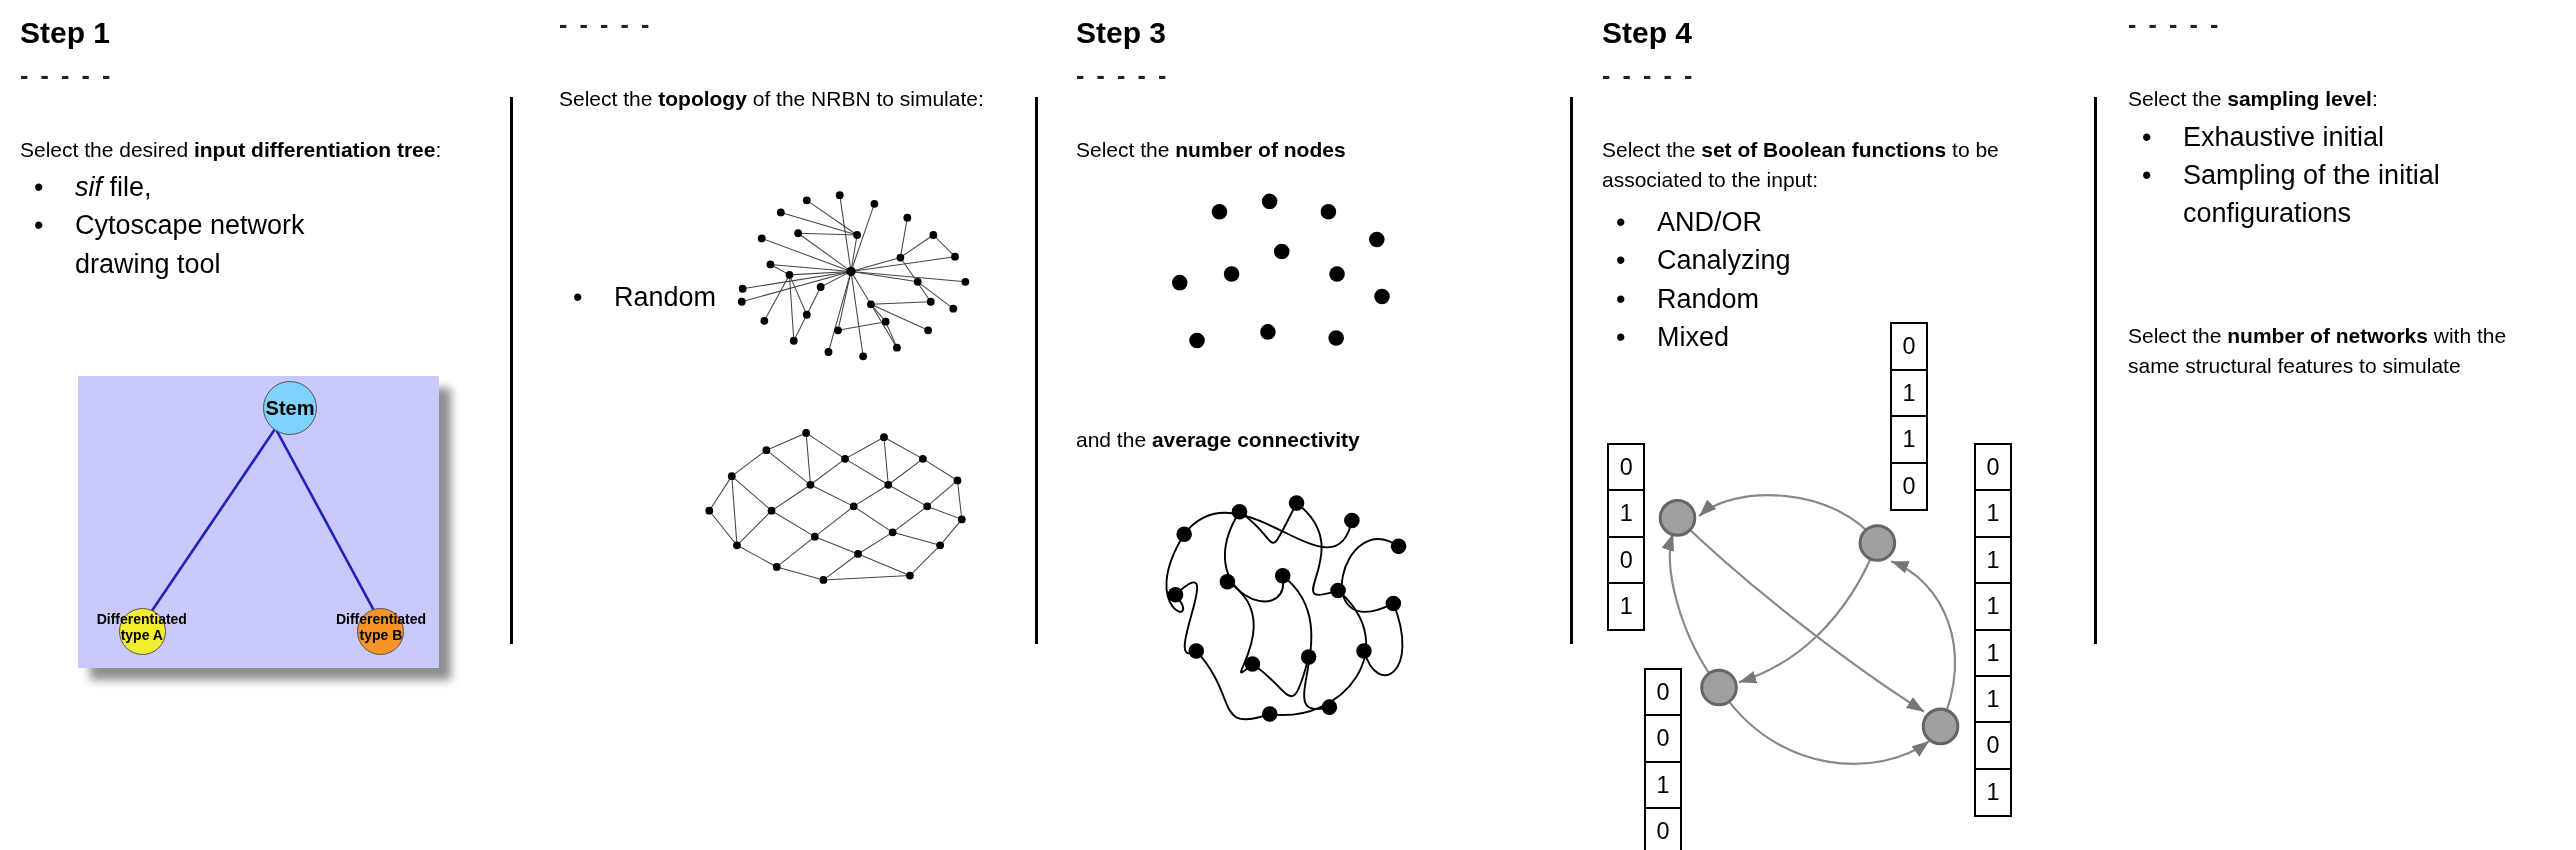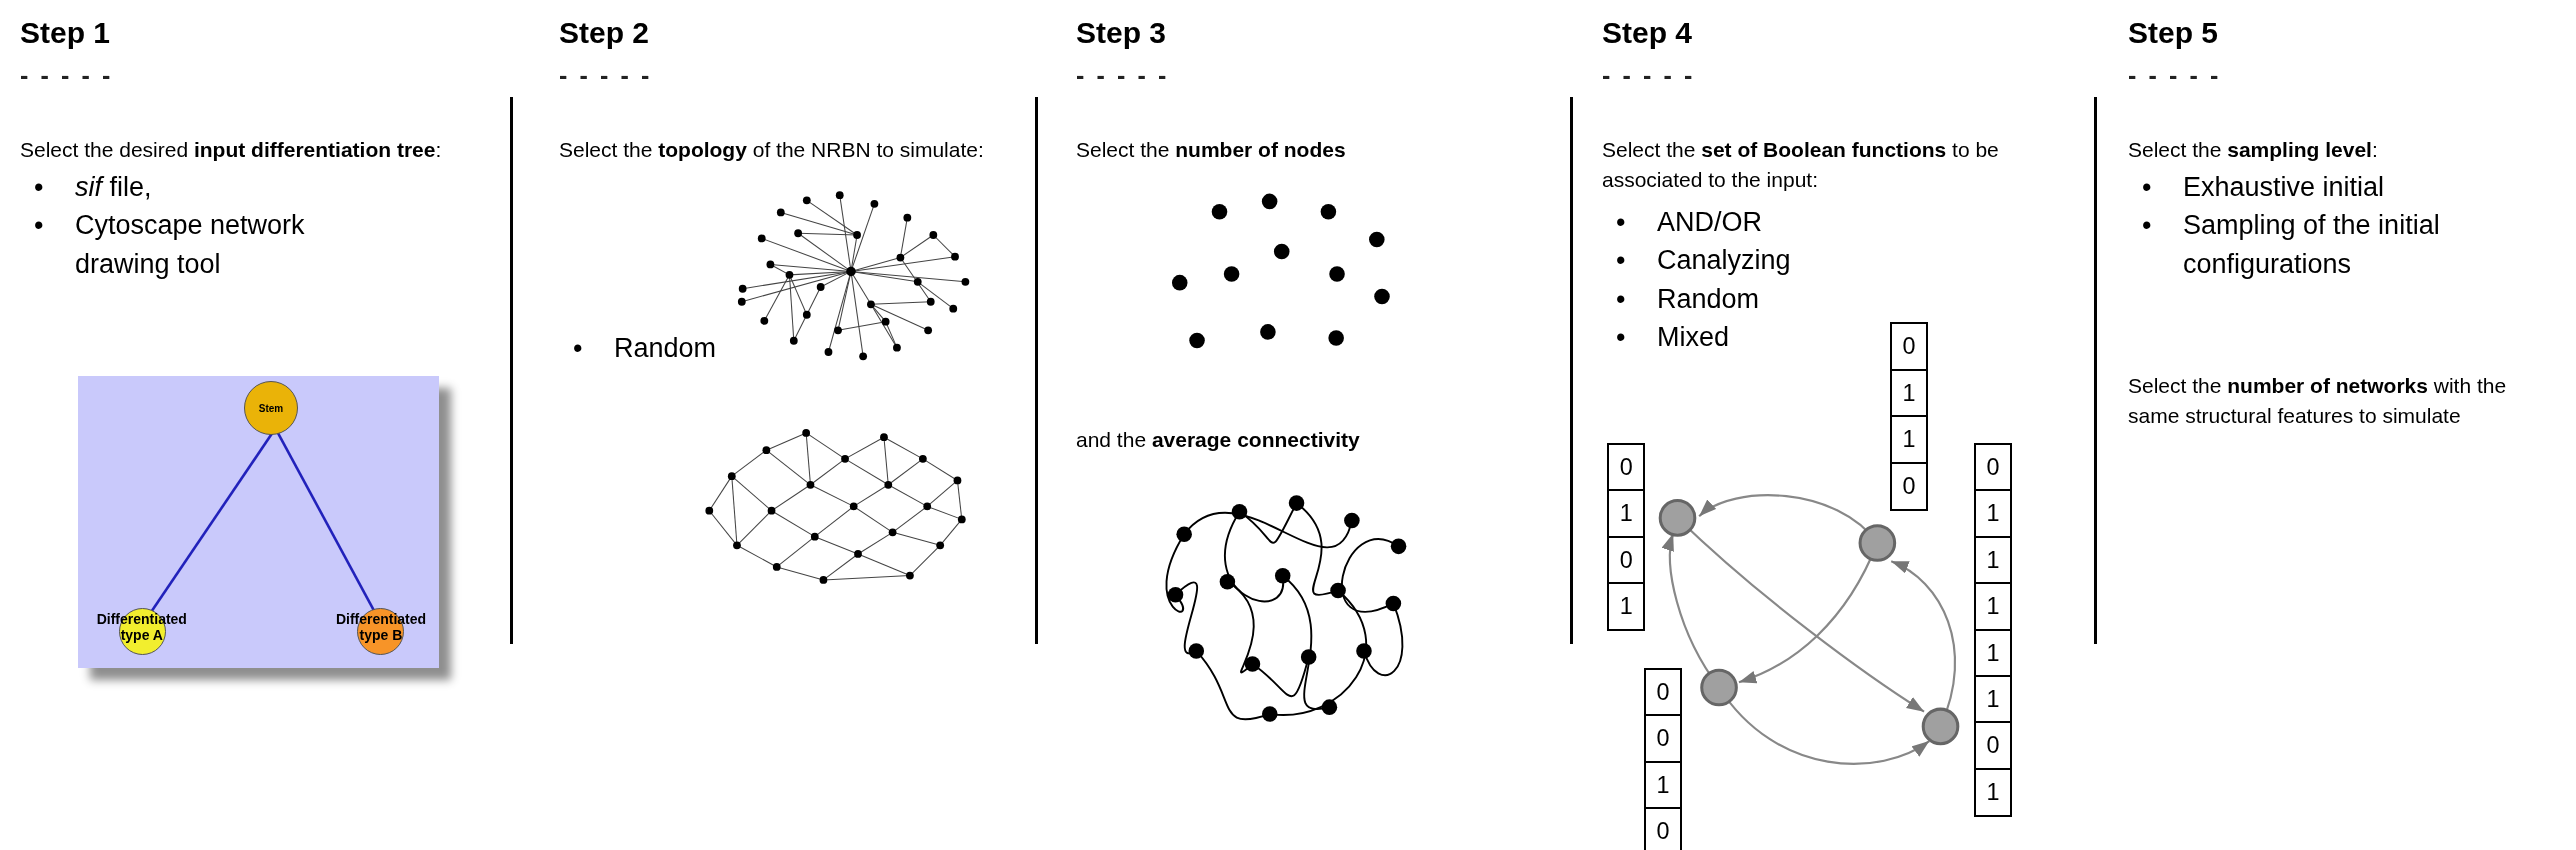--- a/index.html
+++ b/index.html
@@ -19,22 +19,22 @@
   ul.bullets { list-style:none; font-size:27px; line-height:1.42; margin-top:3.5px; }
   ul.bullets li { position:relative; padding-left:55px; }
   ul.bullets li::before { content:"\2022"; position:absolute; left:14px; }
   .fig { position:absolute; }
   
   .tree-box { position:absolute; left:58px; top:376px; width:361px; height:292px;
               background:#c9c9fb; box-shadow:12px 12px 8.7px #8f8f8f; }
   .tree-box svg { position:absolute; left:0; top:0; }
   .tnode { position:absolute; border-radius:50%; border:1.7px solid #555;
            display:flex; align-items:center; justify-content:center; }
-  .tnode.stem { left:166px; top:5.2px; width:54px; height:54px; background:#eab308;
-                font-size:10px; font-weight:bold; }
+  .tnode.stem { left:185px; top:5.2px; width:54px; height:54px; background:#7dd3fc;
+                font-size:20px; font-weight:bold; }
   .tnode.typea { left:41px; top:232px; width:47px; height:47px; background:#f2ee2e; }
   .tnode.typeb { left:279px; top:232px; width:47px; height:47px; background:#f79428; }
   .tlabel { position:absolute; width:138px; text-align:center; font-size:14px;
             font-weight:bold; line-height:1.15; }
   .tlabel.a { left:-5.2px; top:235px; }
   .tlabel.b { left:234px; top:235px; }
   
   .bool-fig { position:absolute; left:0; top:312px; width:472px; height:539px; }
   .bool-fig svg { position:absolute; left:0; top:0; z-index:1; }
   .tt { position:absolute; display:flex; flex-direction:column; z-index:2; }
@@ -70,21 +70,20 @@
     <div class="tlabel b">
       <div>Differentiated</div>
       <div>type B</div>
     </div>
   </div>
 </div>
 
 <div class="divider" style="left:510px;"></div>
 
 <div class="col" style="left:559px;width:437px;">
-  <div class="step-title">Step 2</div>
   <div class="dashes">- - - - -</div>
   <div class="para intro"><span>Select the </span><span class="b">topology</span><span> of the NRBN to simulate:</span></div>
   <ul class="bullets" style="width:363px;margin-top:10.4px;">
     <li style="margin-top:164px;"><span>Random</span></li>
   </ul>
   <svg class="fig" style="left:149px;top:183px;" width="286" height="208" viewBox="0 0 330 240">
     <g stroke="#444" stroke-width="1.2">
       <line x1="165" y1="102" x2="40" y2="122"></line>
         <line x1="165" y1="102" x2="62" y2="64"></line>
       <line x1="165" y1="102" x2="152" y2="14"></line>
@@ -348,21 +347,20 @@
         <div class="tt-cell">1</div>
         <div class="tt-cell">0</div>
         <div class="tt-cell">1</div>
       </div>
   </div>
 </div>
 
 <div class="divider" style="left:2094px;"></div>
 
 <div class="col" style="left:2128px;width:446px;">
-  <div class="step-title">Step 5</div>
   <div class="dashes">- - - - -</div>
   <div class="para intro"><span>Select the </span><span class="b">sampling level</span><span>:</span></div>
   <ul class="bullets" style="width:389px;">
     <li><span>Exhaustive initial</span></li>
     <li><span>Sampling of the initial configurations</span></li>
   </ul>
   <div class="para" style="margin-top:88px;width:433px;"><span>Select the </span><span class="b">number of networks</span><span> with the same structural features to simulate</span></div>
 </div>
 
 

